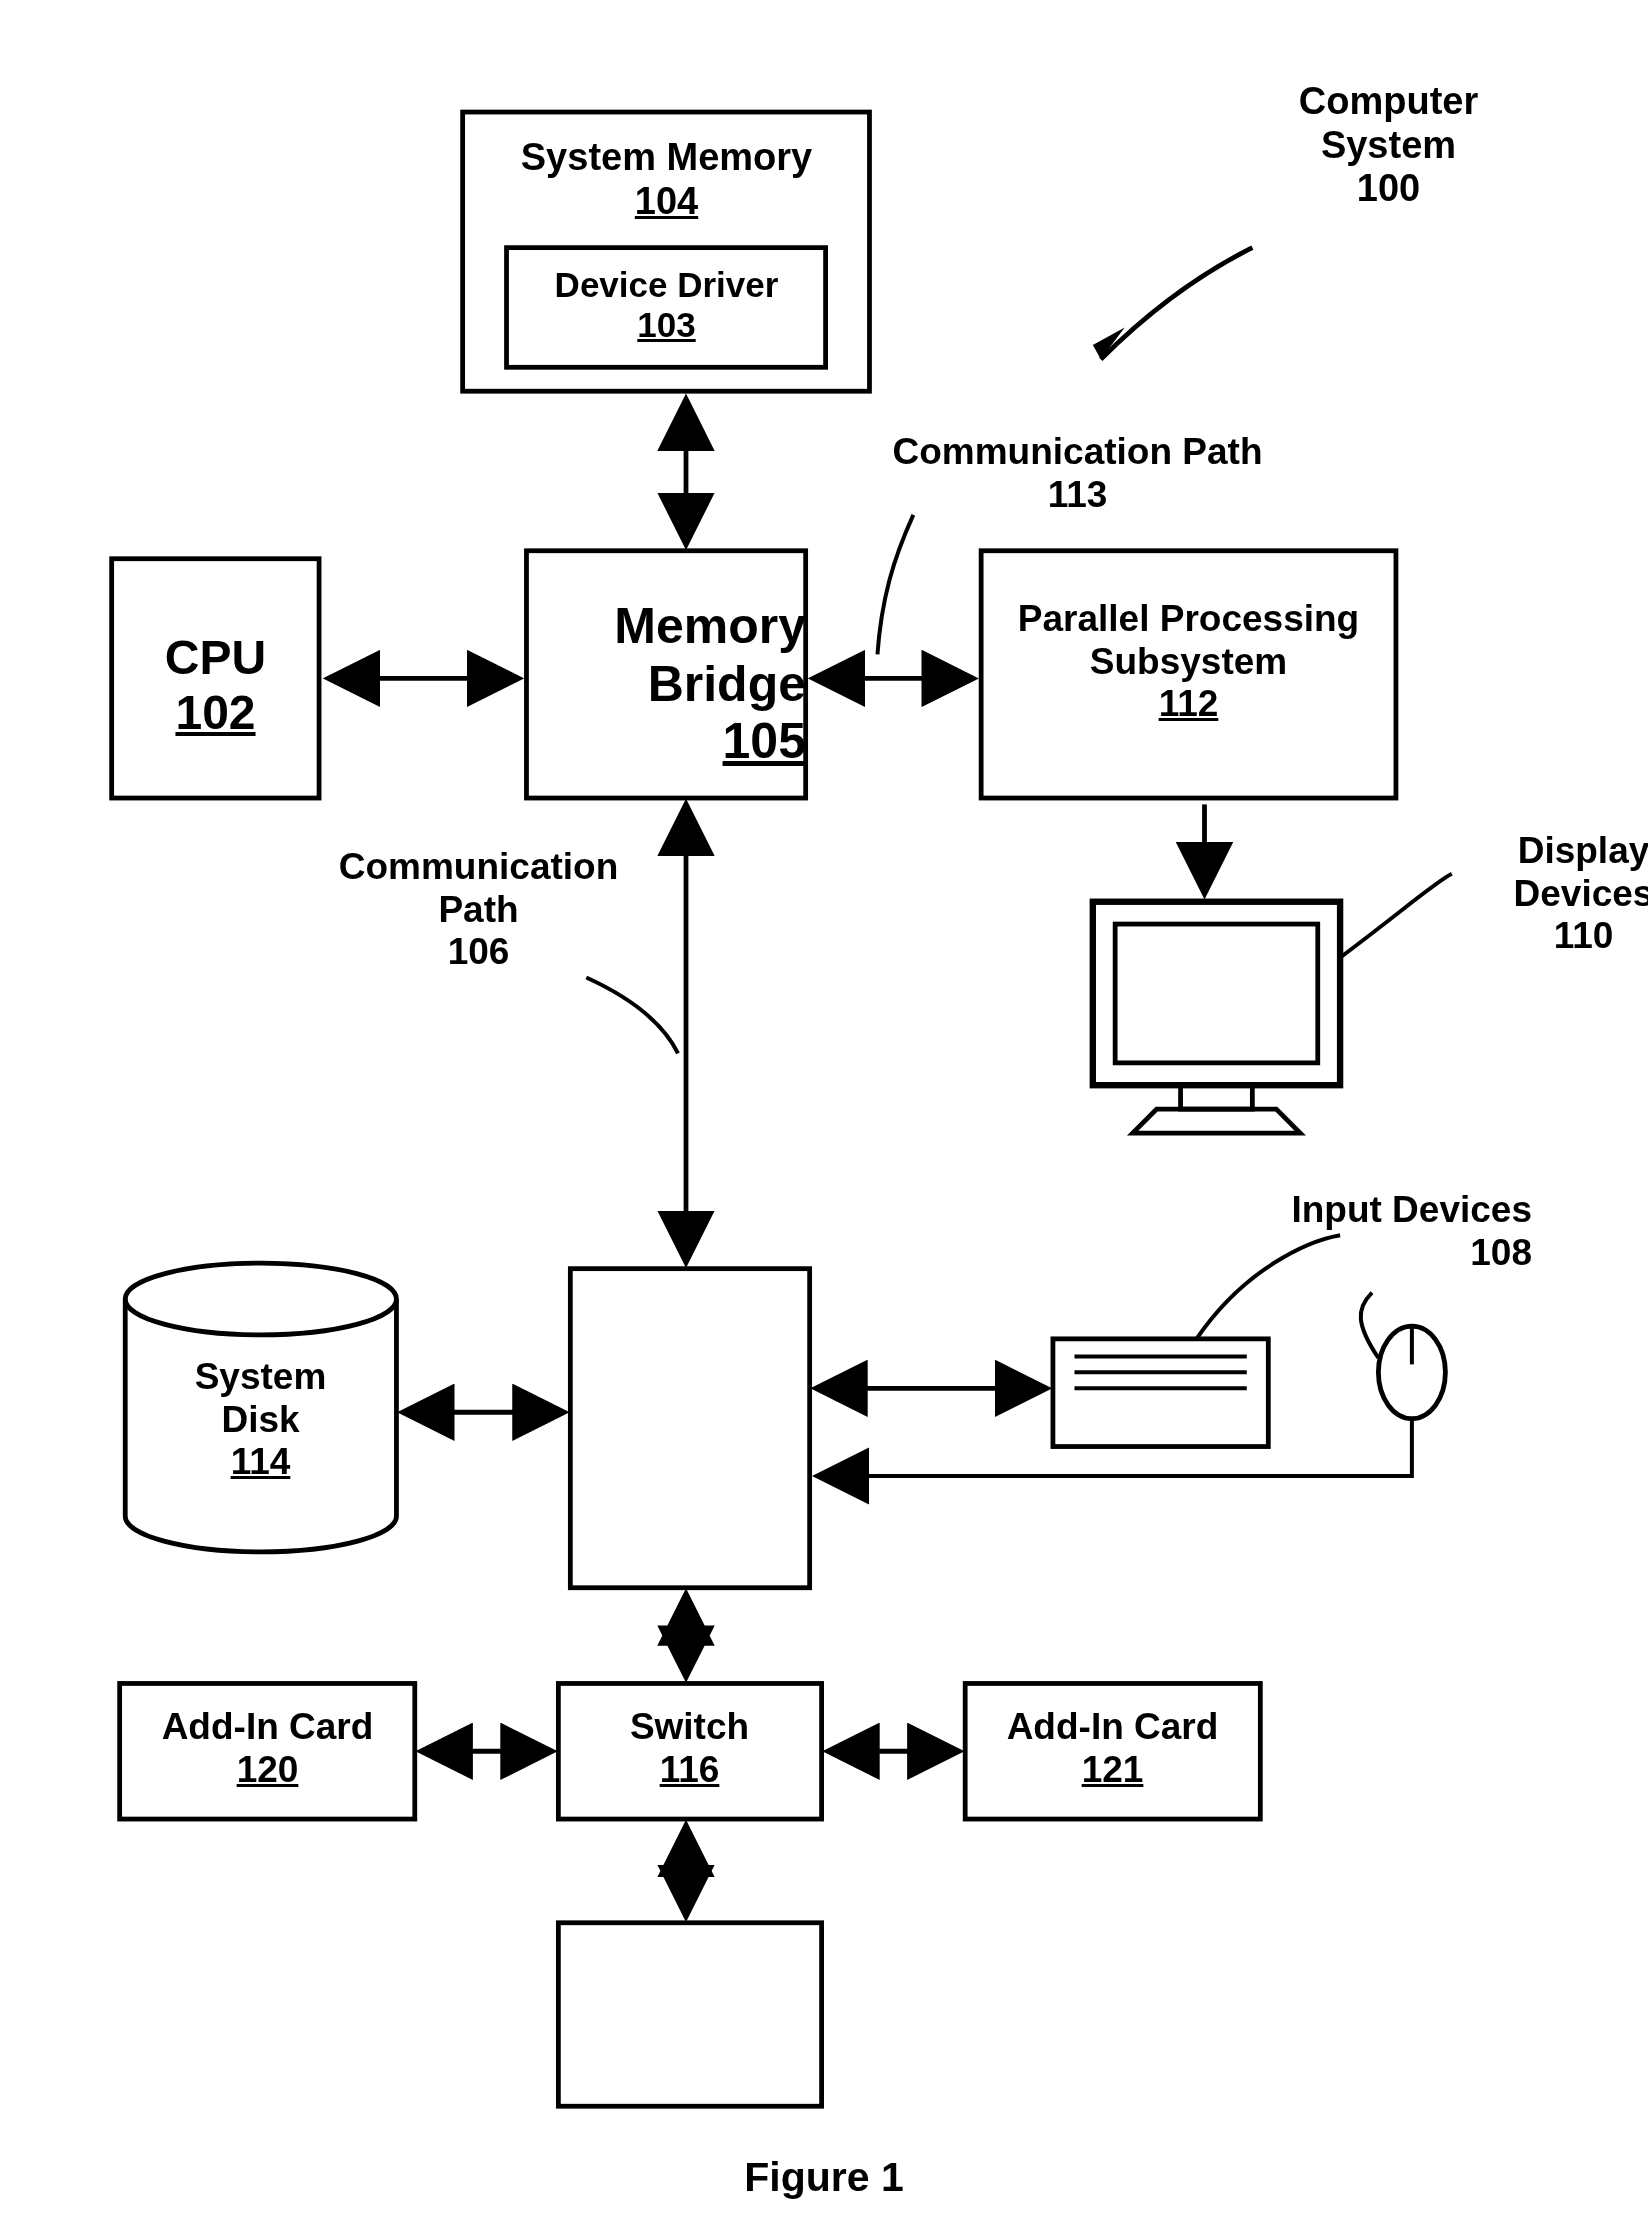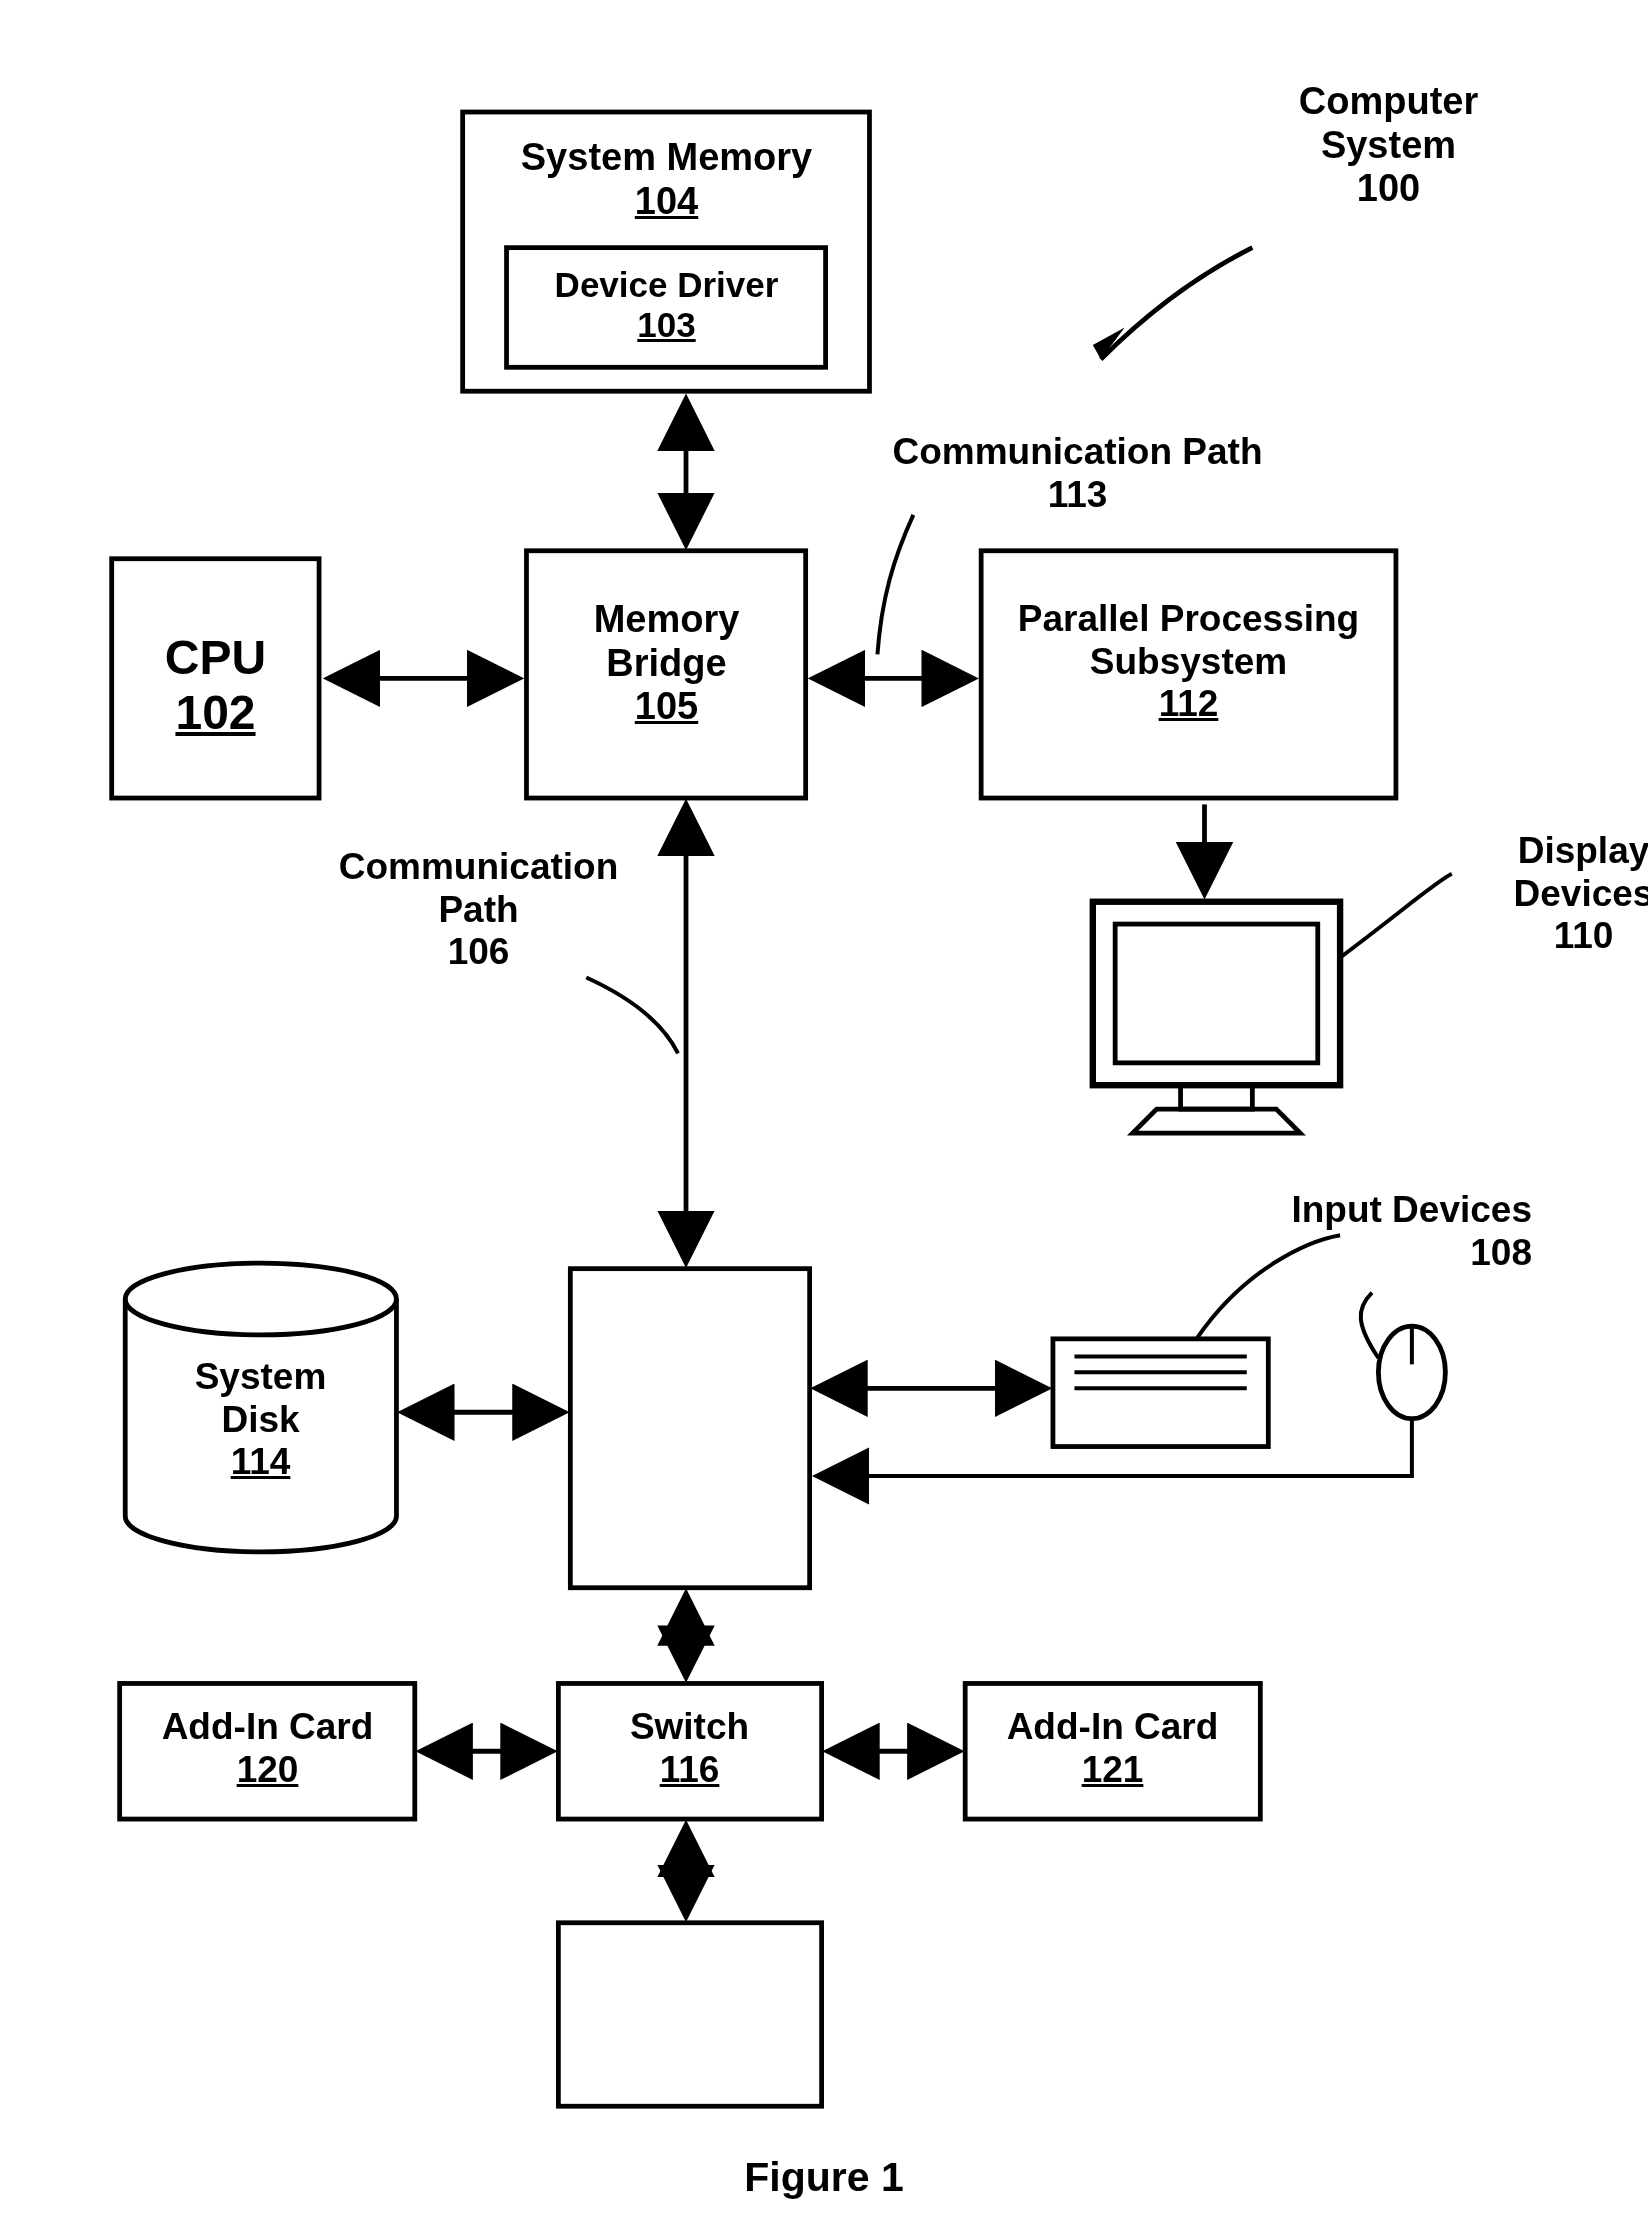--- a/index.html
+++ b/index.html
@@ -145,21 +145,21 @@
 <div class="lbl" style="left:507px; top:265px; width:319px; font-size:35px;">
   <span>Device Driver</span><br>
   <span class="num">103</span>
 </div>
 
 <div class="lbl" style="left:112px; top:630px; width:207px; font-size:48px;">
   <span>CPU</span><br>
   <span class="num">102</span>
 </div>
 
-<div class="lbl" style="left:527px; top:598px; width:279px; font-size:38px;">
+<div class="lbl" style="left:527px; top:598px; width:279px; font-size:50px;text-align:right;">
   <span>Memory</span><br>
   <span>Bridge</span><br>
   <span class="num">105</span>
 </div>
 
 <div class="lbl" style="left:981px; top:598px; width:415px; font-size:37px;">
   <span>Parallel Processing</span><br>
   <span>Subsystem</span><br>
   <span class="num">112</span>
 </div>

